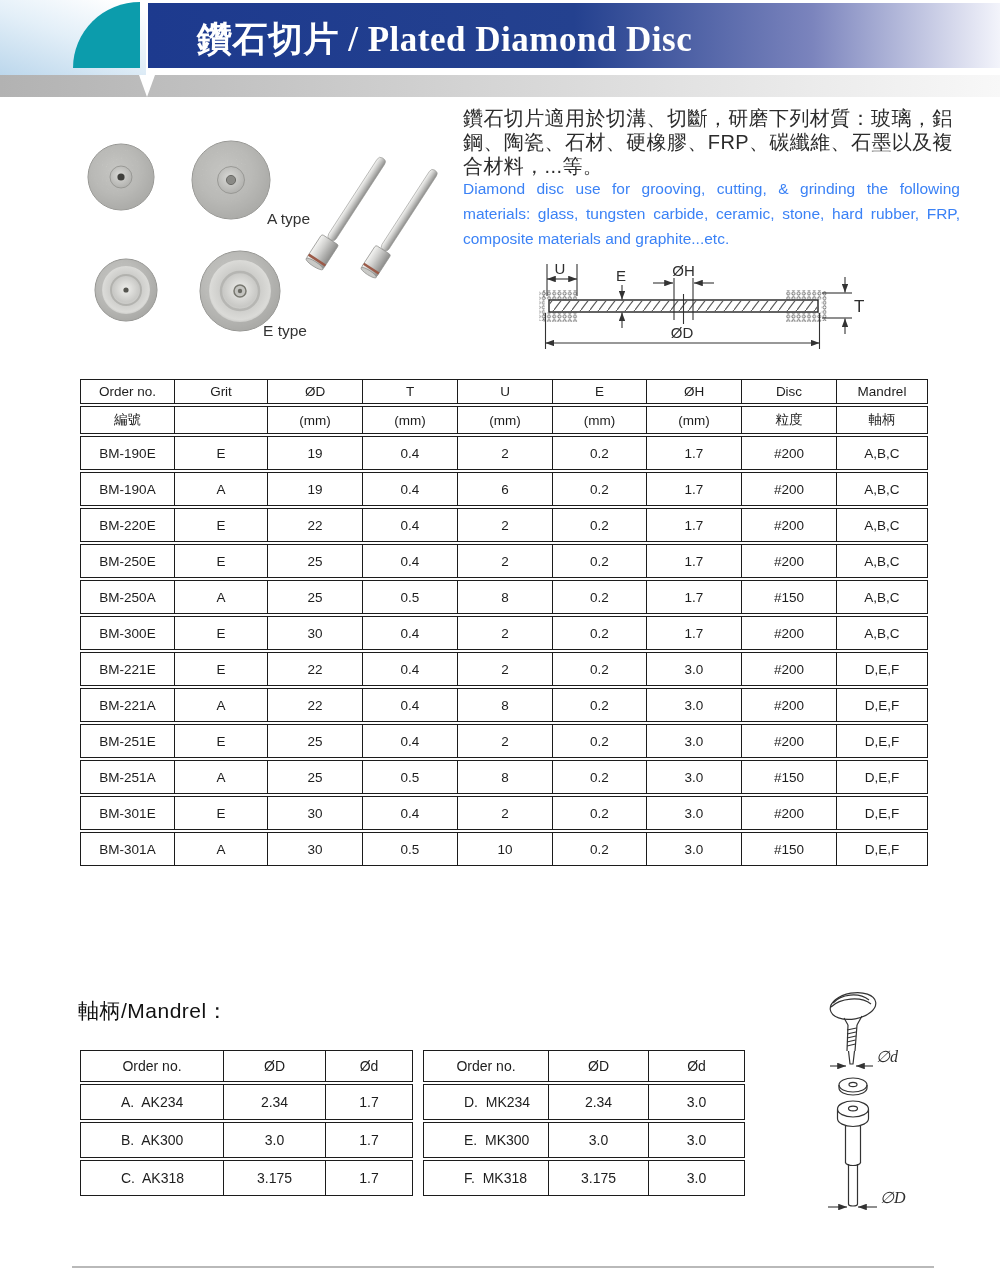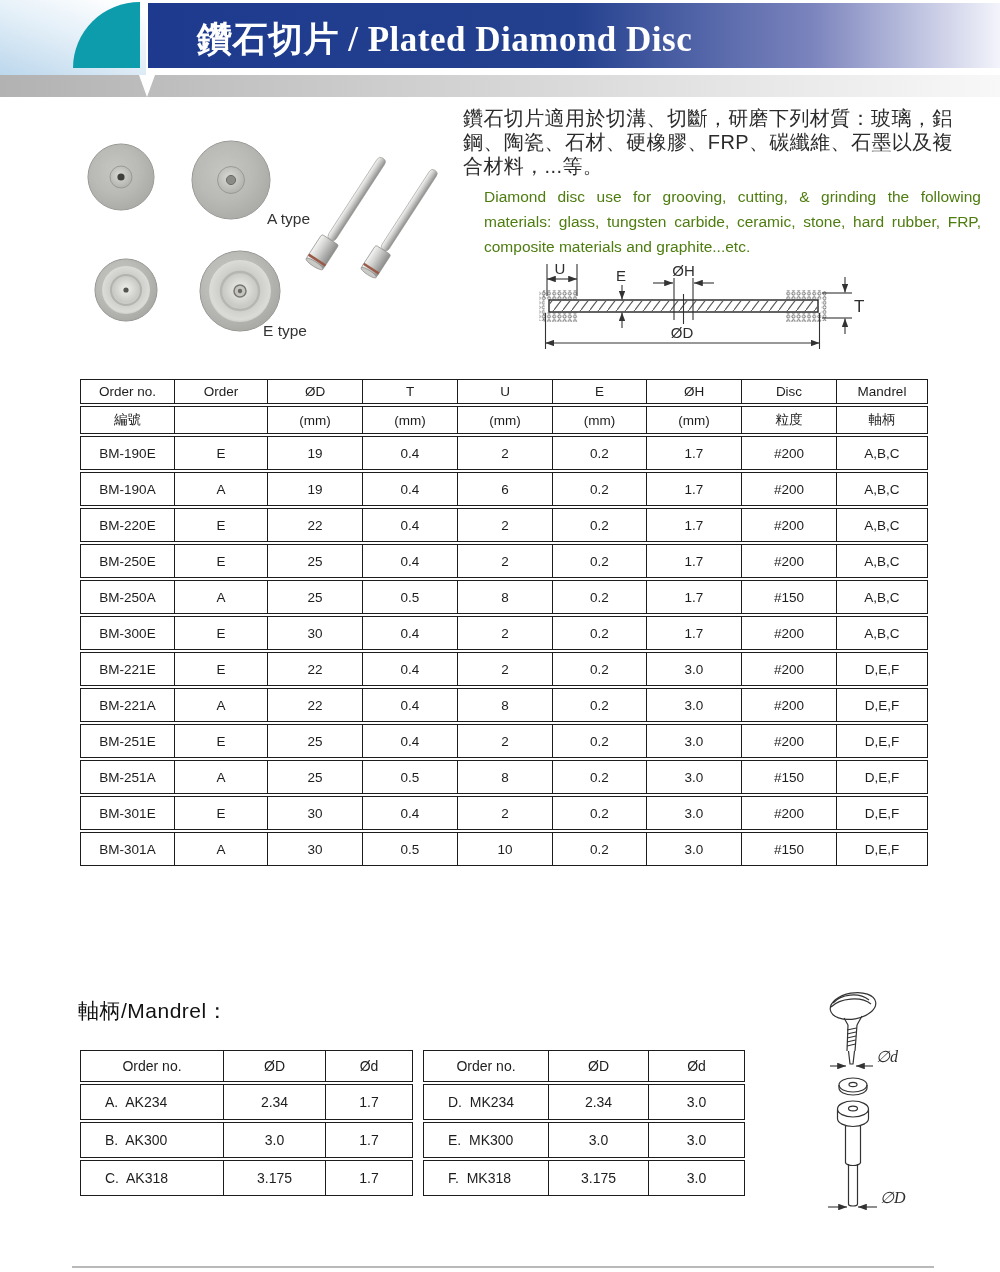--- a/index.html
+++ b/index.html
@@ -18,22 +18,22 @@
     font-family:"Liberation Serif",serif;font-weight:bold;font-size:35px;
     color:#ffffff;letter-spacing:0.5px;margin-left:29px;}
   .hdr-gray{position:absolute;left:0;top:75px;width:1000px;height:22px;
     background:linear-gradient(to right,#b2b2b2 0%,#d9d9d9 55%,#f8f8f8 100%);}
   .hdr-notch{position:absolute;left:139px;top:75px;width:0;height:0;
     border-left:8px solid transparent;border-right:8px solid transparent;
     border-top:22px solid #ffffff;}
   
   .intro-zh{position:absolute;left:463px;top:106px;width:500px;
     font-size:20px;line-height:24px;letter-spacing:0.4px;color:#2b2b2b;font-weight:500;}
-  .intro-en{position:absolute;left:484px;top:176px;width:497px;
-    font-size:15.5px;line-height:25px;color:#4d7c0f;text-align:justify;margin-top:8px;}
+  .intro-en{position:absolute;left:463px;top:176px;width:497px;
+    font-size:15.5px;line-height:25px;color:#3b82f6;text-align:justify;}
   
   .photos-svg{position:absolute;left:60px;top:98px;}
   .dim-svg{position:absolute;left:500px;top:250px;}
   .mandrel-svg{position:absolute;left:800px;top:985px;}
   svg text{font-family:"Liberation Sans",sans-serif;fill:#2e2e2e;}
   .dl{stroke:#333;stroke-width:1.1;fill:none;}
   .ol{stroke:#333;stroke-width:1.2;fill:none;}
   .dim-label{font-family:"Liberation Serif",serif;font-style:italic;font-size:16px;}
   .photo-label{font-size:15.5px;fill:#333;}
   
@@ -45,21 +45,21 @@
   .spec-table{position:absolute;left:80px;top:377px;font-size:13.5px;color:#1d1d1d;}
   .spec-table thead tr:nth-child(1) th{height:23px;}
   .spec-table thead tr:nth-child(2) th{height:26px;}
   .spec-table tbody td{height:32px;}
   
   .mandrel-heading{position:absolute;left:78px;top:997px;
     font-size:21px;font-weight:normal;color:#111;letter-spacing:0.5px;}
   .mandrel-table{position:absolute;top:1048px;font-size:14px;color:#1d1d1d;}
   .mandrel-table th{height:30px;}
   .mandrel-table td{height:34px;}
-  .mandrel-table td:first-child{text-align:left;padding-left:24px;white-space:pre;}
+  .mandrel-table td:first-child{text-align:left;padding-left:40px;white-space:pre;}
   #mtableL{left:80px;}
   #mtableR{left:423px;}
   
   .footer-line{position:absolute;left:72px;top:1266px;width:862px;height:2px;background:#b9b9b9;}
 </style>
 </head>
 <body>
 
 <div class="hdr-left-bg"></div>
 <div class="hdr-teal"></div>
@@ -215,21 +215,21 @@
     <col style="width:95px">
       <col style="width:95px">
       <col style="width:94px">
     <col style="width:95px">
       <col style="width:95px">
       <col style="width:91px">
   </colgroup>
   <thead>
       <tr>
         <th>Order no.</th>
-        <th>Order</th>
+        <th>Grit</th>
         <th>ØD</th>
         <th>T</th>
         <th>U</th>
         <th>E</th>
         <th>ØH</th>
         <th>Disc</th>
         <th>Mandrel</th>
       </tr>
       <tr>
         <th>編號</th>

